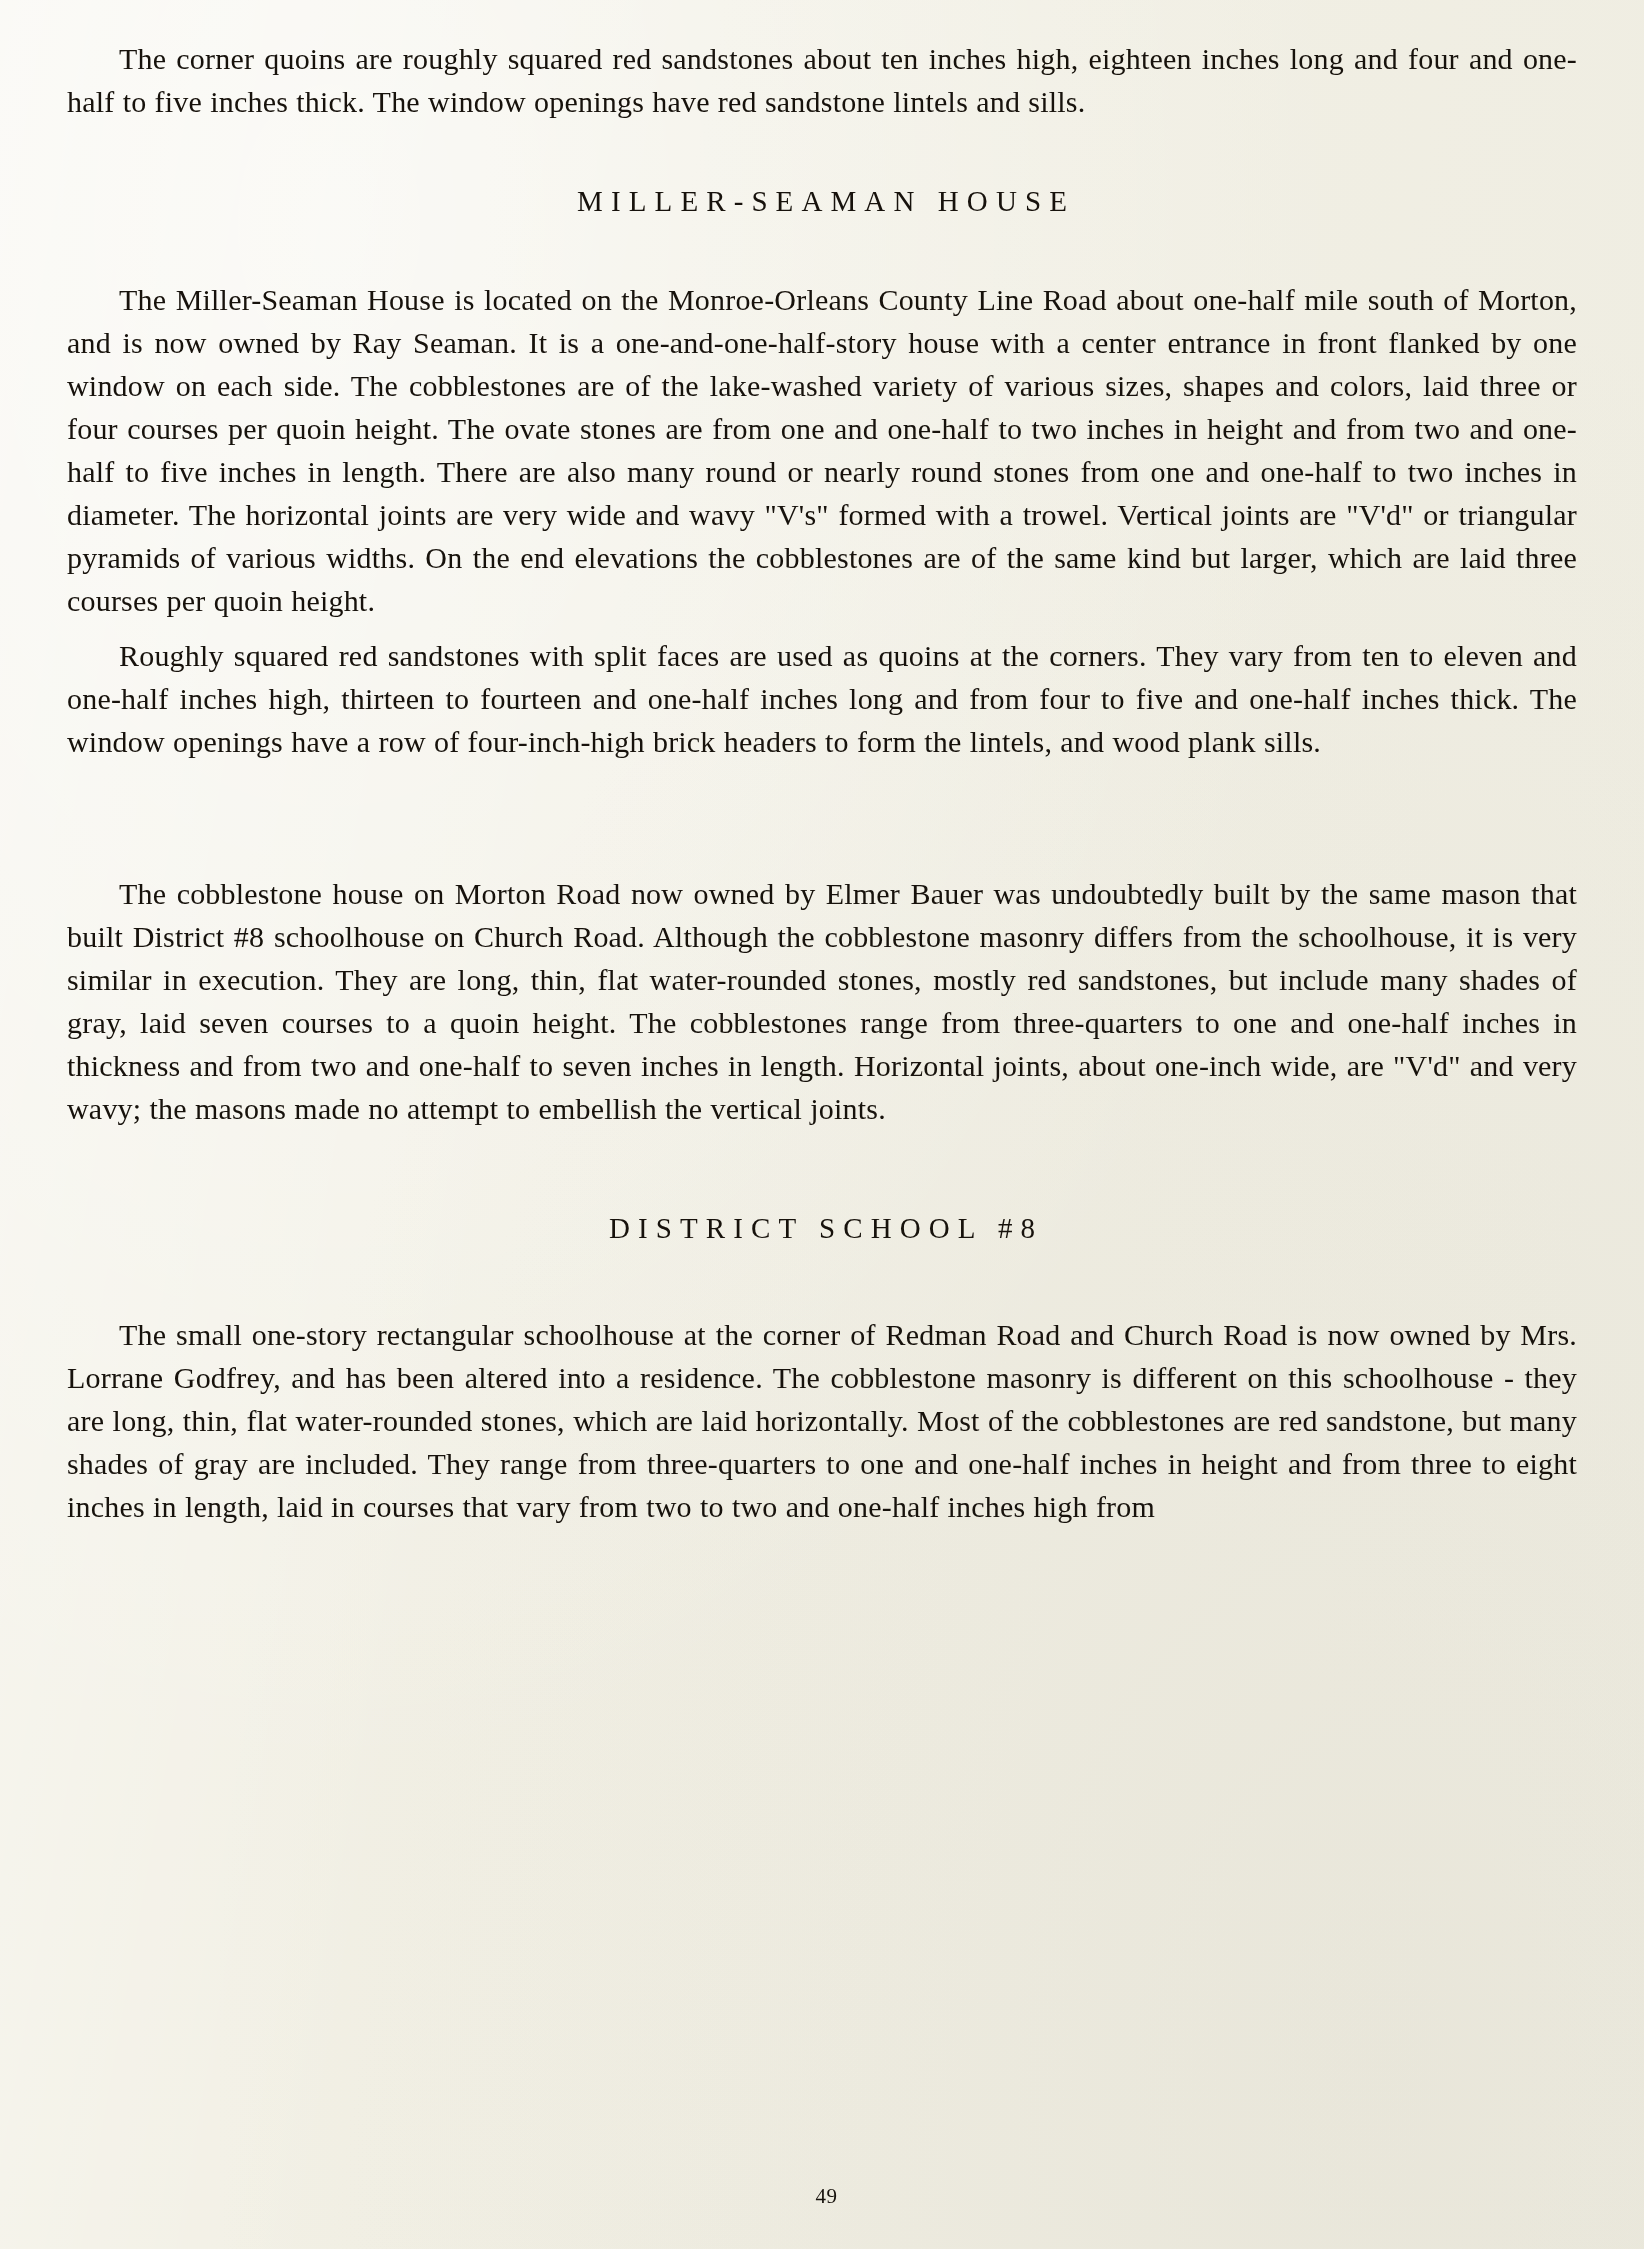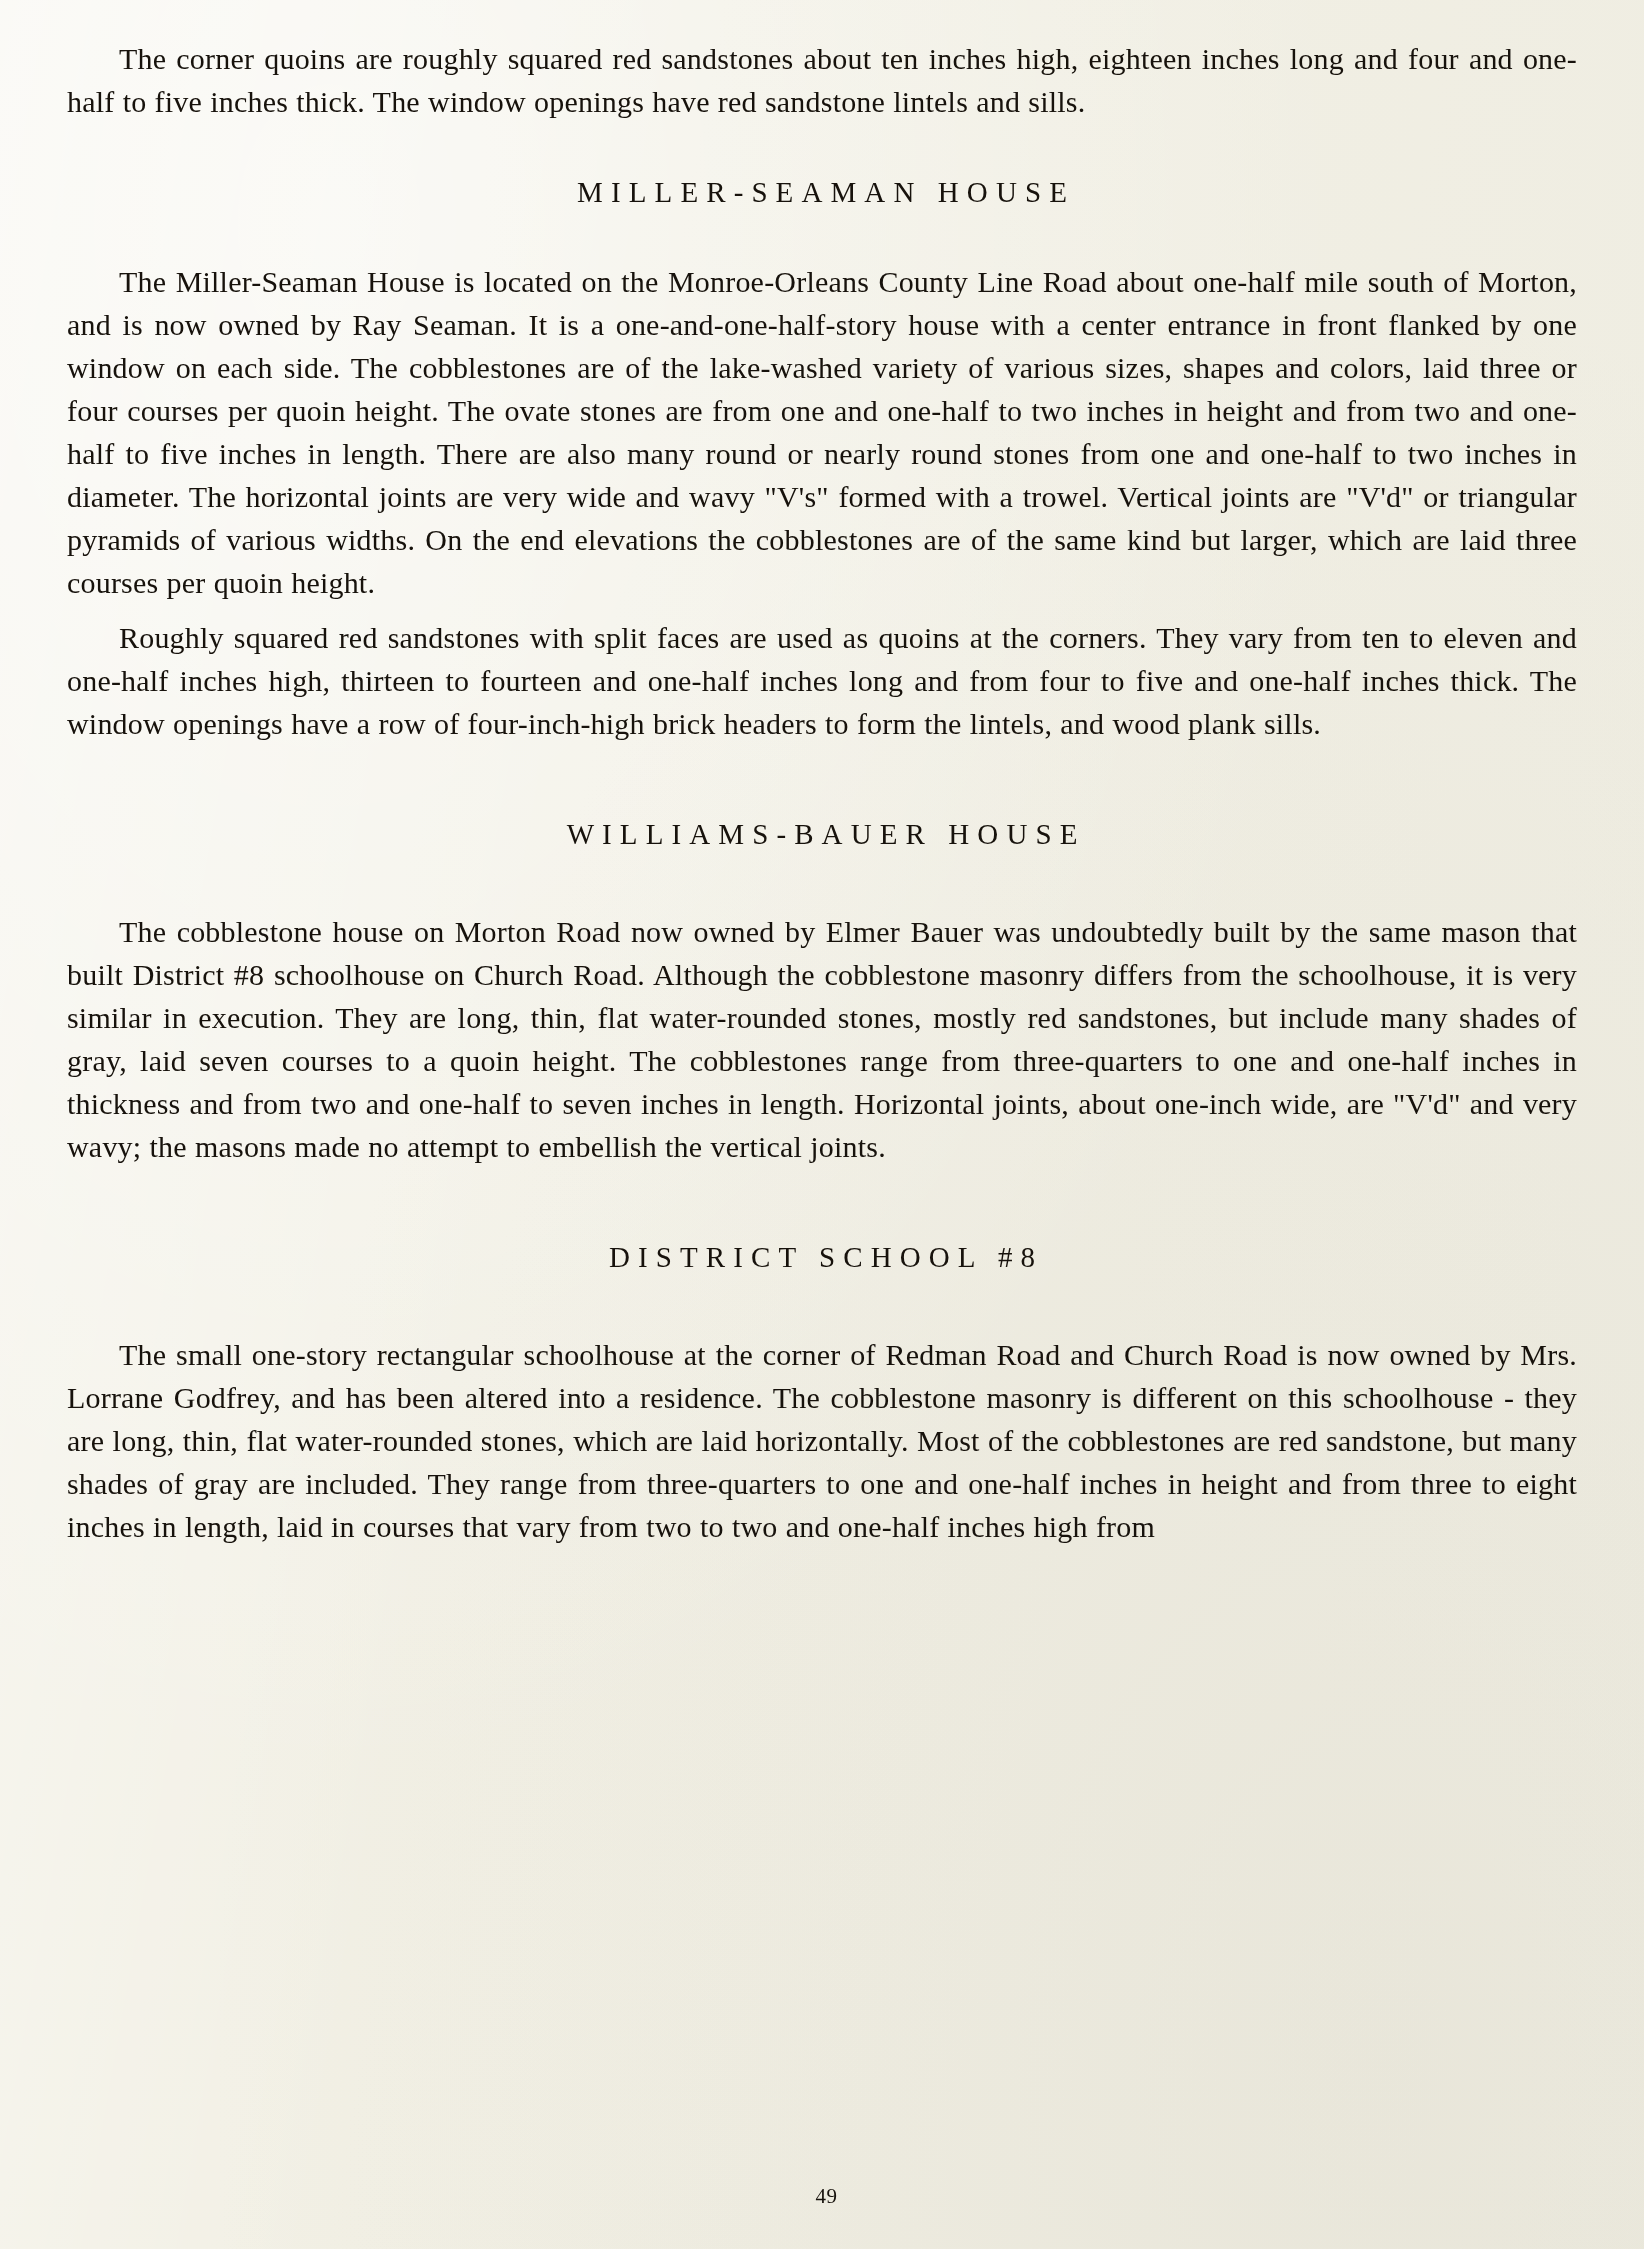--- a/index.html
+++ b/index.html
@@ -48,21 +48,21 @@
     -webkit-hyphens: none;
     hyphens: none;
   }
   p.indent {
     text-indent: 52px;
   }
   p.tight-follow {
     margin-top: 12px;
   }
   h2.section-heading {
-    margin: 8px;
+    margin: 17px;
     font-weight: normal;
     font-size: 29px;
     line-height: 40px;
     letter-spacing: 8.1px;
     text-align: center;
     text-indent: 8.1px;
     white-space: pre;
   }
   .gap-before-heading { height: 41px; }
   .gap-after-heading  { height: 40px; }
@@ -95,21 +95,20 @@
     <h2 class="section-heading">MILLER-SEAMAN HOUSE</h2>
 
     <div class="gap-after-heading"></div>
 
     <p class="body-par indent">The Miller-Seaman House is located on the Monroe-Orleans County Line Road about one-half mile south of Morton, and is now owned by Ray Seaman. It is a one-and-one-half-story house with a center entrance in front flanked by one window on each side. The cobblestones are of the lake-washed variety of various sizes, shapes and colors, laid three or four courses per quoin height. The ovate stones are from one and one-half to two inches in height and from two and one-half to five inches in length. There are also many round or nearly round stones from one and one-half to two inches in diameter. The horizontal joints are very wide and wavy "V's" formed with a trowel. Vertical joints are "V'd" or triangular pyramids of various widths. On the end elevations the cobblestones are of the same kind but larger, which are laid three courses per quoin height.</p>
 
     <p class="body-par indent tight-follow">Roughly squared red sandstones with split faces are used as quoins at the corners. They vary from ten to eleven and one-half inches high, thirteen to fourteen and one-half inches long and from four to five and one-half inches thick. The window openings have a row of four-inch-high brick headers to form the lintels, and wood plank sills.</p>
 
     <div class="gap-before-heading-lg"></div>
 
-    <h2 class="section-heading">WILLIAMS-BAUER HOUSE</h2>
 
     <div class="gap-after-heading-lg"></div>
 
     <p class="body-par indent">The cobblestone house on Morton Road now owned by Elmer Bauer was undoubtedly built by the same mason that built District #8 schoolhouse on Church Road. Although the cobblestone masonry differs from the schoolhouse, it is very similar in execution. They are long, thin, flat water-rounded stones, mostly red sandstones, but include many shades of gray, laid seven courses to a quoin height. The cobblestones range from three-quarters to one and one-half inches in thickness and from two and one-half to seven inches in length. Horizontal joints, about one-inch wide, are "V'd" and very wavy; the masons made no attempt to embellish the vertical joints.</p>
 
 
 
     <div class="gap-before-heading-lg"></div>
 
     <h2 class="section-heading">DISTRICT SCHOOL #8</h2>

